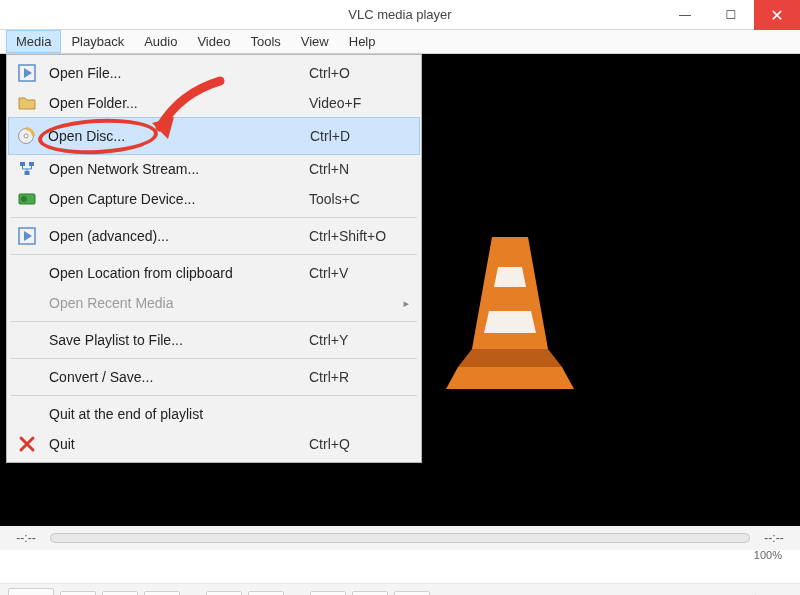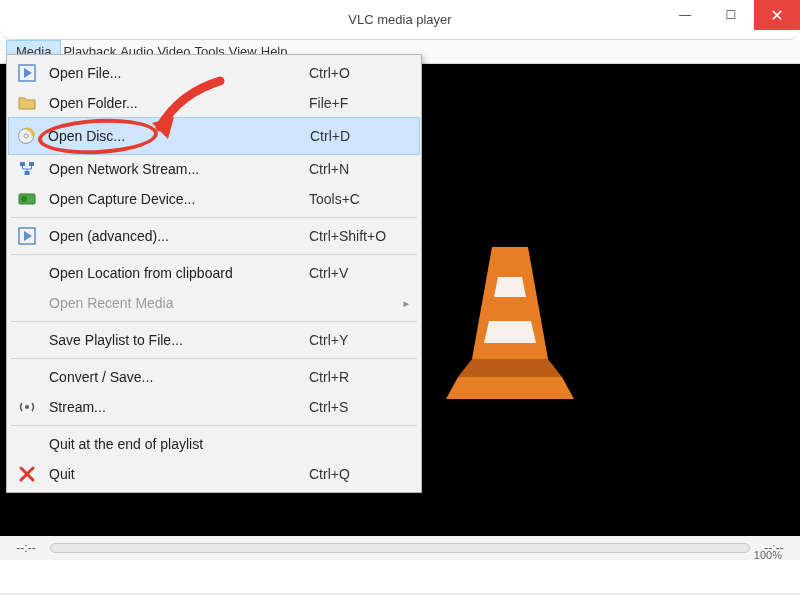--- a/index.html
+++ b/index.html
@@ -6,27 +6,26 @@
   body {
     font-family: "Segoe UI", Tahoma, sans-serif;
     font-size: 13px;
     background: #fff;
     width: 800px;
     height: 595px;
     overflow: hidden;
     position: relative;
   }
   .titlebar {
-    height: 40px;
+    height: 30px;
     background: #fff;
     border-bottom: 1px solid #d8d8d8;
     display: flex;
     align-items: center;
     position: relative;
-    border-radius: 12px;
   }
   .titlebar .title {
     position: absolute;
     left: 0; right: 0;
     text-align: center;
     color: #444;
     font-size: 13px;
     pointer-events: none;
   }
   .win-btns {
@@ -50,21 +49,21 @@
   .win-btn.close::before { content: "✕"; }
   .menubar {
     height: 24px;
     background: #fafafa;
     border-bottom: 1px solid #d8d8d8;
     display: flex;
     align-items: stretch;
     padding-left: 6px;
   }
   .menubar .menu {
-    padding: 0 2px;
+    padding: 0 10px;
     display: flex;
     align-items: center;
     font-size: 13px;
     color: #333;
   }
   .menubar .menu.active {
     background: #cce8ff;
     border: 1px solid #99d1ff;
     padding: 0 9px; 
   }
@@ -251,21 +250,21 @@
       <div class="dd-label">Open File...</div>
       <div class="dd-short">Ctrl+O</div>
     </div>
     <div class="dd-item">
       <div class="dd-icon">
         <svg viewBox="0 0 18 18">
           <path d="M1,4 L7,4 L9,6 L17,6 L17,15 L1,15 Z" fill="#e8c46a" stroke="#b7953b"></path>
         </svg>
       </div>
       <div class="dd-label">Open Folder...</div>
-      <div class="dd-short">File+F</div>
+      <div class="dd-short">Video+F</div>
     </div>
     <div class="dd-item highlight">
       <div class="dd-icon">
         <svg viewBox="0 0 18 18">
           <circle cx="9" cy="9" r="7.5" fill="#eee" stroke="#999"></circle>
           <circle cx="9" cy="9" r="2" fill="#fff" stroke="#999"></circle>
           <path d="M9,1.5 A7.5,7.5 0 0 1 16.5,9" fill="none" stroke="#e8b74a" stroke-width="3"></path>
         </svg>
       </div>
       <div class="dd-label">Open Disc...</div>
@@ -321,30 +320,20 @@
       <div class="dd-icon"></div>
       <div class="dd-label">Save Playlist to File...</div>
       <div class="dd-short">Ctrl+Y</div>
     </div>
     <div class="dd-sep"></div>
     <div class="dd-item">
       <div class="dd-icon"></div>
       <div class="dd-label">Convert / Save...</div>
       <div class="dd-short">Ctrl+R</div>
     </div>
-    <div class="dd-item">
-      <div class="dd-icon">
-        <svg viewBox="0 0 18 18">
-          <circle cx="9" cy="9" r="2" fill="#5a5a5a"></circle>
-          <path d="M4,5 Q1,9 4,13 M14,5 Q17,9 14,13" fill="none" stroke="#5a5a5a" stroke-width="1.5"></path>
-        </svg>
-      </div>
-      <div class="dd-label">Stream...</div>
-      <div class="dd-short">Ctrl+S</div>
-    </div>
     <div class="dd-sep"></div>
     <div class="dd-item">
       <div class="dd-icon"></div>
       <div class="dd-label">Quit at the end of playlist</div>
       <div class="dd-short"></div>
     </div>
     <div class="dd-item">
       <div class="dd-icon">
         <svg viewBox="0 0 18 18">
           <path d="M3,3 L15,15 M15,3 L3,15" stroke="#d83b2e" stroke-width="3" stroke-linecap="round"></path>

